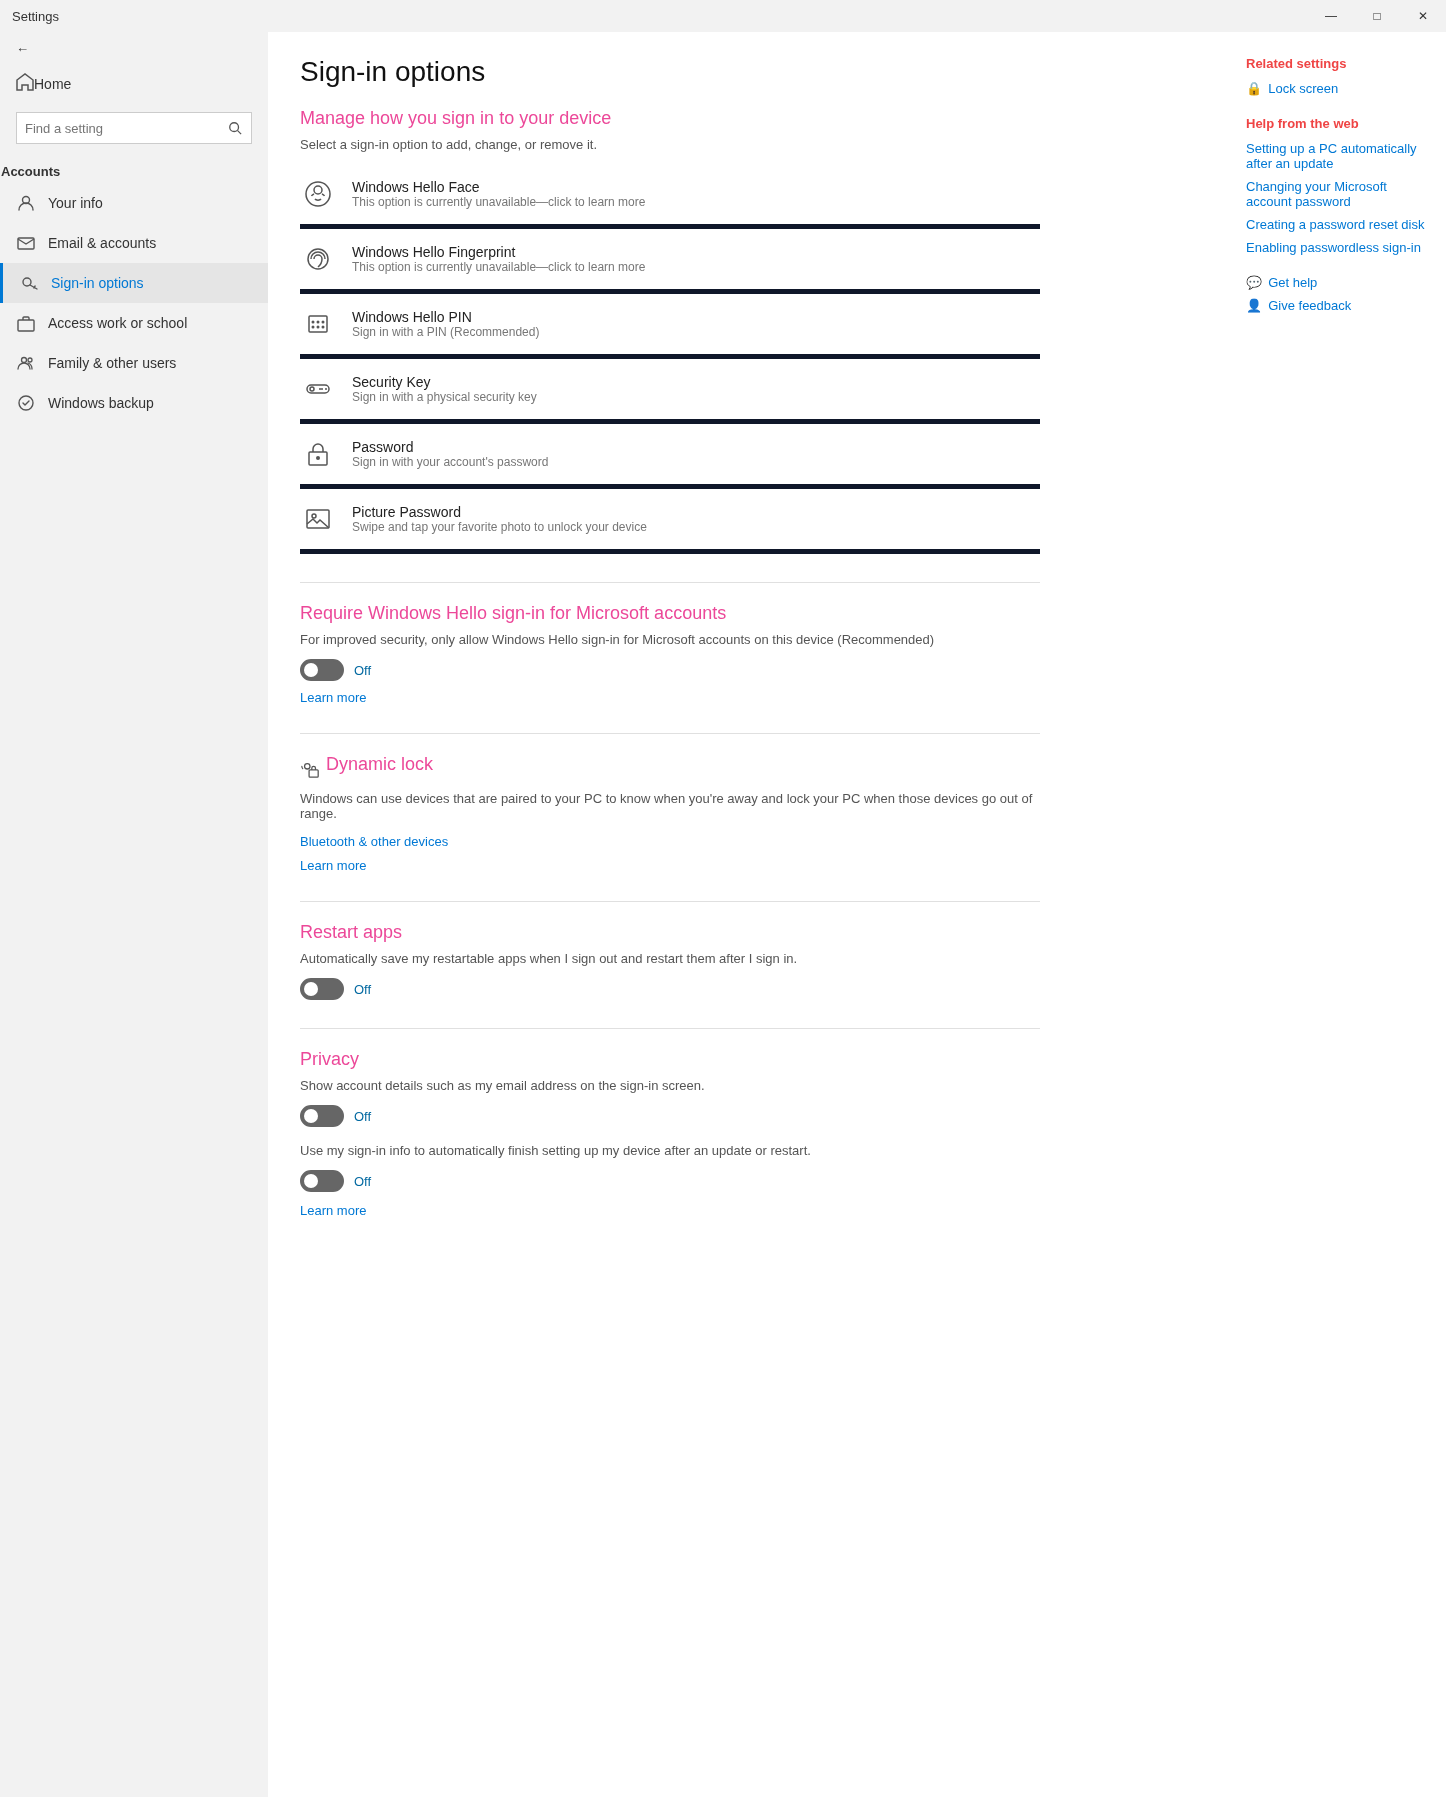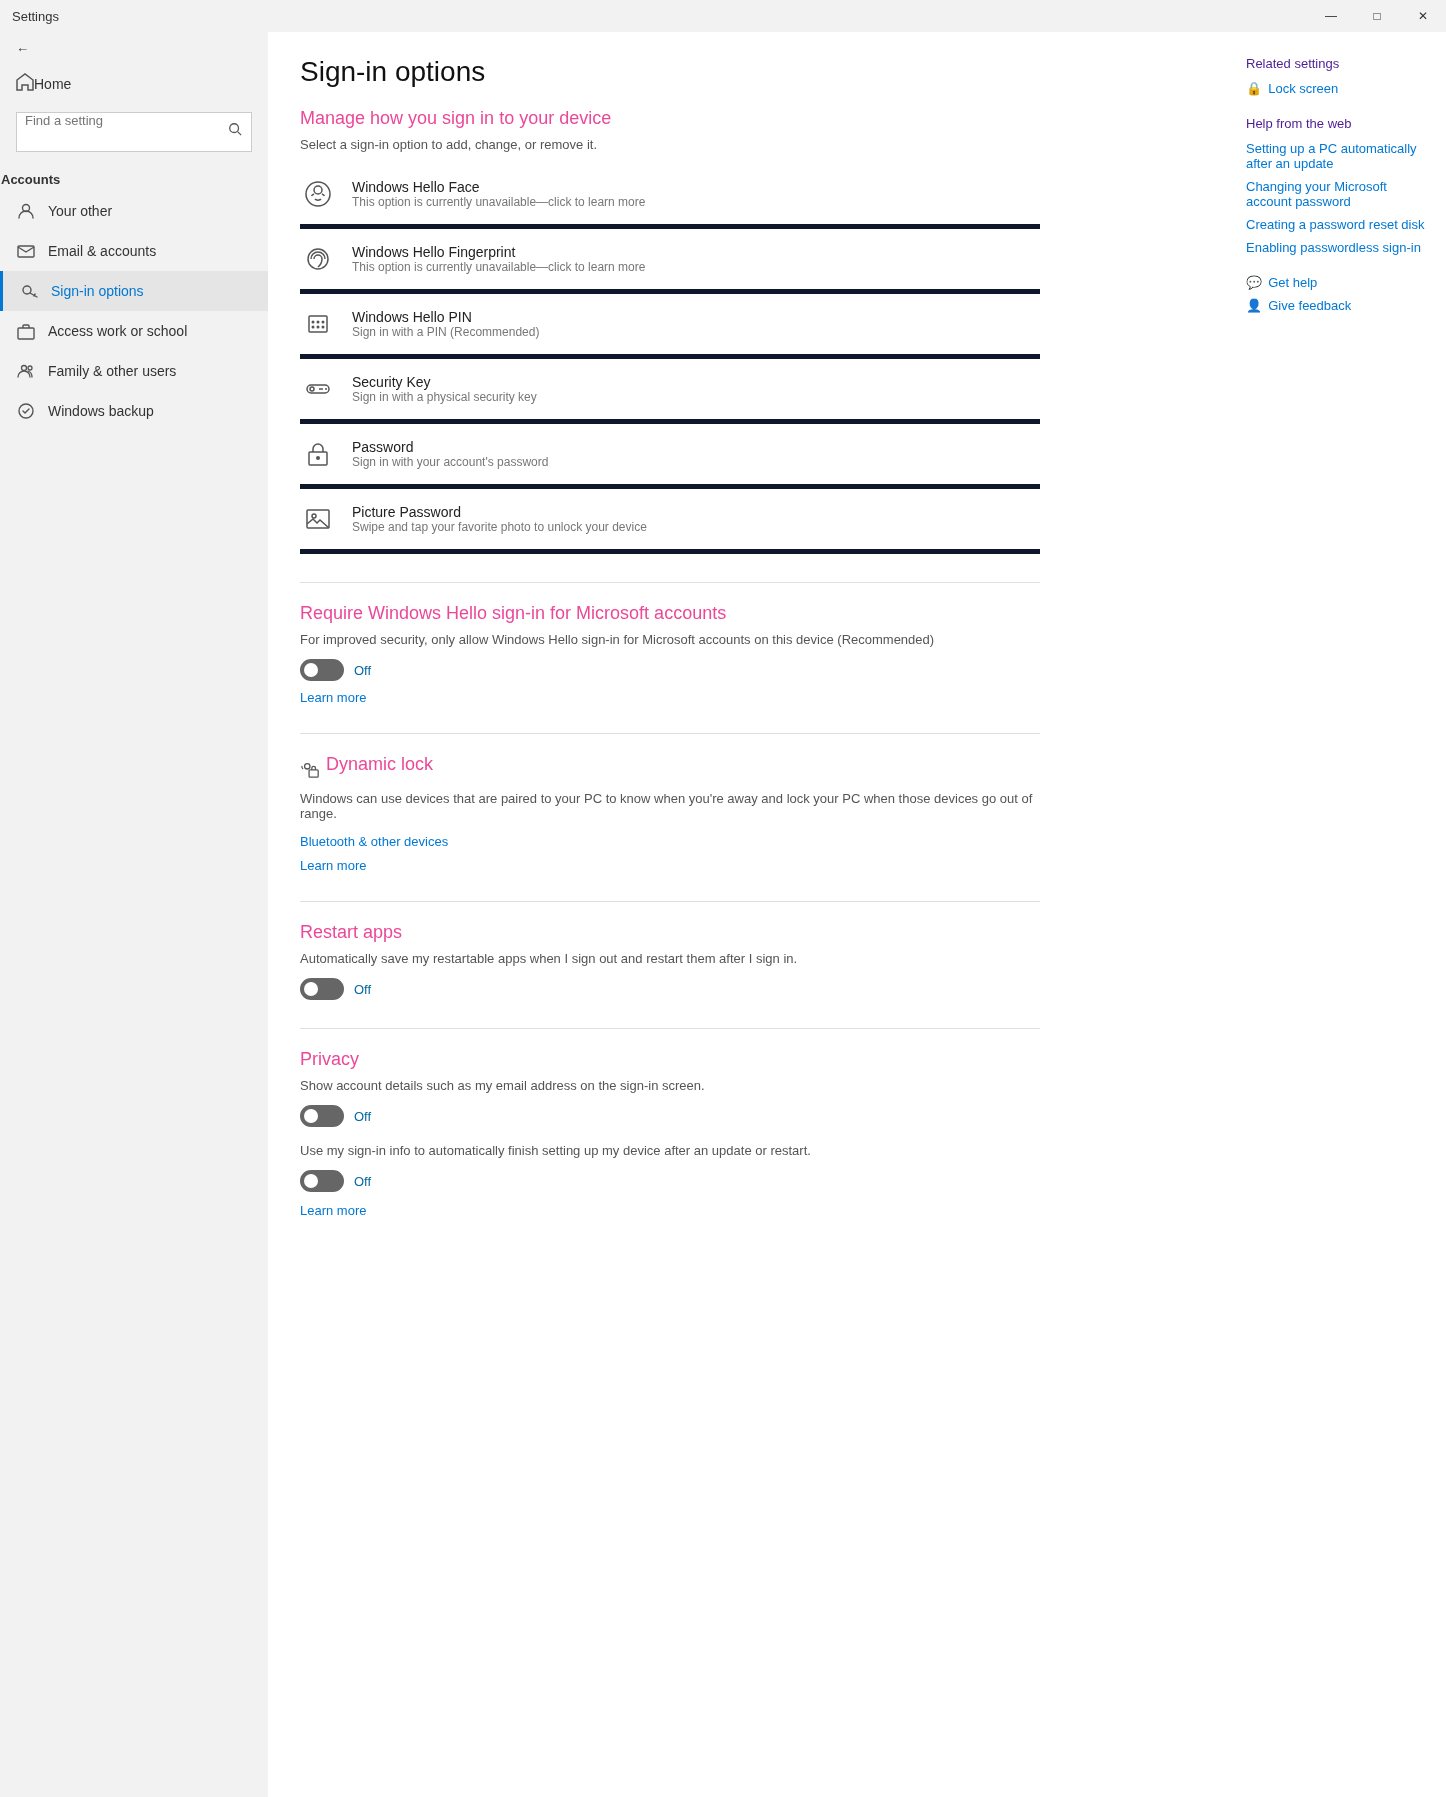--- a/index.html
+++ b/index.html
@@ -41,23 +41,23 @@
       width: 100%;
     }
     .sidebar-home {
       display: flex; align-items: center; gap: 0;
       padding: 10px 16px; cursor: pointer;
       background: transparent; border: none; font-size: 14px; color: #333;
       width: 100%;
     }
     .search-box {
       margin: 8px 16px;
-      display: flex; align-items: flex-start;
+      display: flex; align-items: center;
       border: 1px solid #ccc; background: #fff;
-      height: 40px;
+      height: 32px;
     }
     .search-box input {
       flex: 1; border: none; outline: none; padding: 0 8px;
       font-size: 13px; background: transparent;
     }
     .search-box .search-icon-btn {
       width: 32px; height: 32px; border: none; background: transparent;
       cursor: pointer; color: #555; display: flex; align-items: center; justify-content: center;
     }
     .sidebar-section-title {
@@ -129,21 +129,21 @@
     
     .divider { border: none; border-top: 1px solid #e0e0e0; margin: 20px 0; }
 
     
     .right-panel {
       width: 220px;
       flex-shrink: 0;
       padding: 24px 20px;
       background: #fff;
     }
-    .right-panel h4 { font-size: 13px; color: #4c1d95; margin-bottom: 10px; font-weight: 400; }
+    .right-panel h4 { font-size: 13px; color: #ef4444; margin-bottom: 10px; font-weight: 700; }
     .right-panel .panel-link {
       display: flex; align-items: center; gap: 6px;
       color: #0078d4; font-size: 13px; cursor: pointer;
       margin-bottom: 8px; text-decoration: none;
     }
     .right-panel .panel-section { margin-bottom: 20px; }
 
     .dynamic-lock-header { display: flex; align-items: center; gap: 6px; margin-bottom: 8px; }
     .dynamic-lock-header svg { width: 20px; height: 20px; }
   </style>
@@ -188,21 +188,21 @@
 
     <div class="sidebar-section-title">Accounts</div>
 
     <button class="sidebar-item">
       <span class="sidebar-icon">
         <svg width="18" height="18" viewBox="0 0 18 18" fill="none">
             <circle cx="9" cy="6" r="3.5" stroke="#555" stroke-width="1.4"></circle>
             <path d="M2 16c0-3.866 3.134-7 7-7s7 3.134 7 7" stroke="#555" stroke-width="1.4" stroke-linecap="round"></path>
           </svg>
       </span>
-      <span class="item-label">Your other</span>
+      <span class="item-label">Your info</span>
     </button>
 
     <button class="sidebar-item">
       <span class="sidebar-icon">
         <svg width="18" height="18" viewBox="0 0 18 18" fill="none">
             <rect x="1" y="4" width="16" height="11" rx="1" stroke="#555" stroke-width="1.4"></rect>
             <path d="M1 5l8 5 8-5" stroke="#555" stroke-width="1.4"></path>
           </svg>
       </span>
       <span class="item-label">Email &amp; accounts</span>

